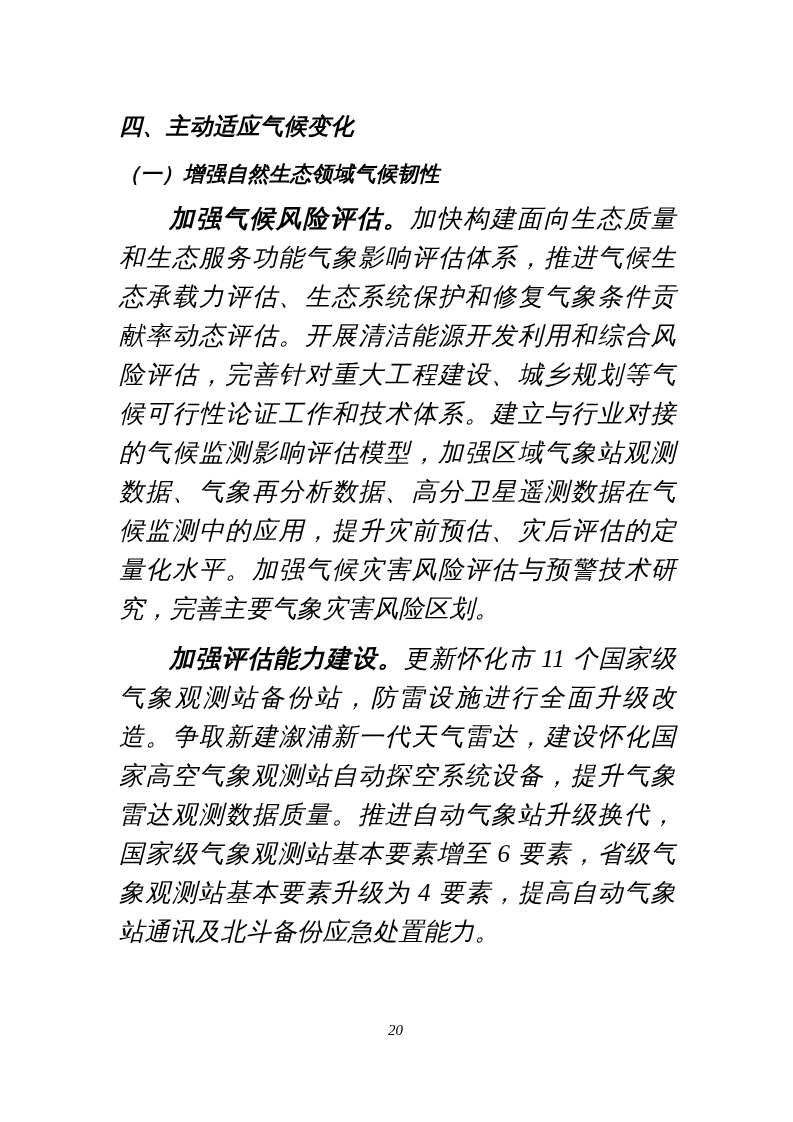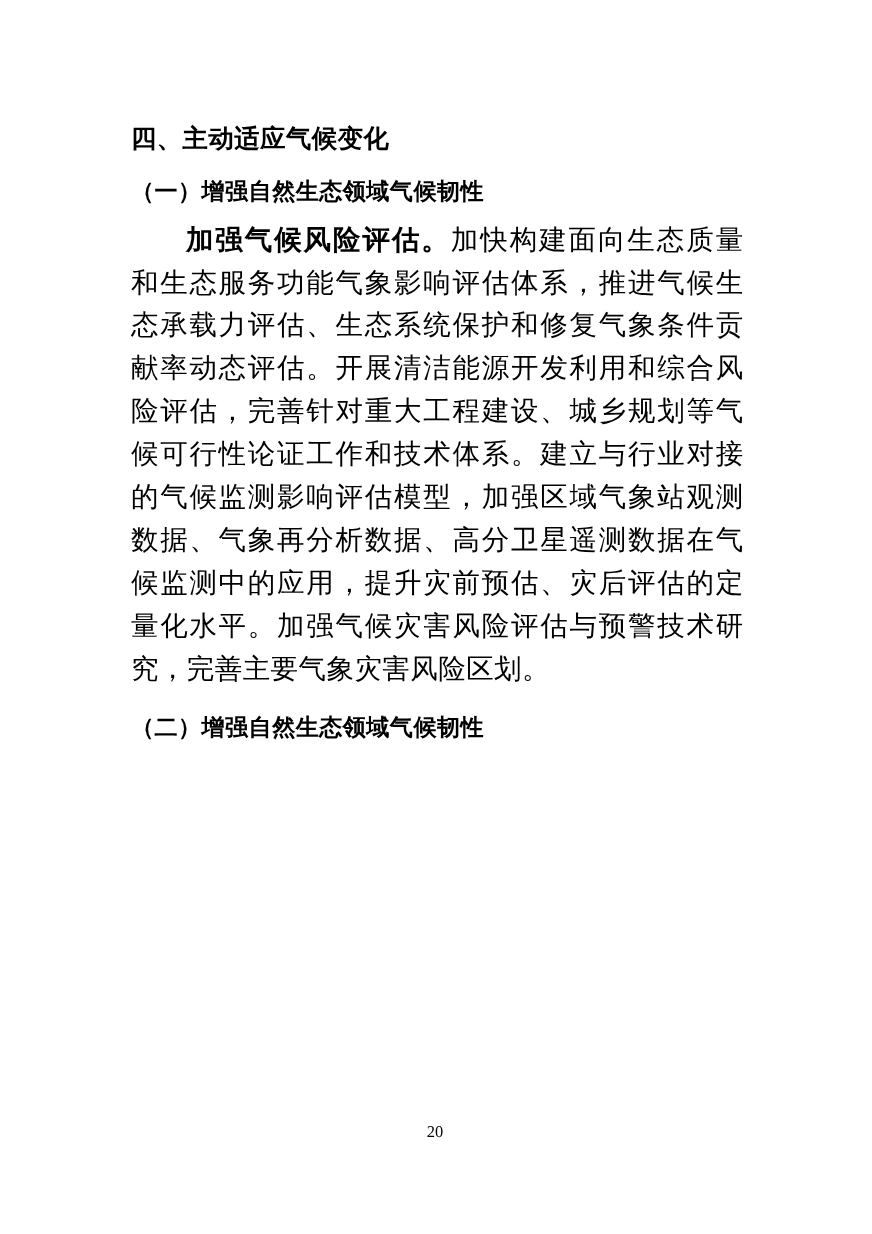--- a/index.html
+++ b/index.html
@@ -1,19 +1,19 @@
 <!DOCTYPE html>
 <html style="--text-color: #000000; --page-bg: #ffffff;"><head>
 <meta charset="utf-8">
 <style>
   :root {
     --text-color: #000000;
     --page-bg: #ffffff;
   }
-  * { box-sizing: border-box; }
+  * { box-sizing: border-box; font-style: italic; }
   html, body {
     margin: 0;
     padding: 0;
     background: var(--page-bg);
   }
   .page {
     position: relative;
     width: 793px;
     height: 1122px;
     background: var(--page-bg);
@@ -69,20 +69,20 @@
 
 <div class="page">
   <div class="content">
 
     <h1 class="chapter-title">四、主动适应气候变化</h1>
 
     <h2 class="section-heading">（一）增强自然生态领域气候韧性</h2>
 
     <p class="body-paragraph"><span class="lead">加强气候风险评估。</span><span>加快构建面向生态质量和生态服务功能气象影响评估体系，推进气候生态承载力评估、生态系统保护和修复气象条件贡献率动态评估。开展清洁能源开发利用和综合风险评估，完善针对重大工程建设、城乡规划等气候可行性论证工作和技术体系。建立与行业对接的气候监测影响评估模型，加强区域气象站观测数据、气象再分析数据、高分卫星遥测数据在气候监测中的应用，提升灾前预估、灾后评估的定量化水平。加强气候灾害风险评估与预警技术研究，完善主要气象灾害风险区划。</span></p>
 
+    <p class="body-paragraph"><span class="lead">加强评估能力建设。</span><span>更新怀化市 11 个国家级气象观测站备份站，防雷设施进行全面升级改造。争取新建溆浦新一代天气雷达，建设怀化国家高空气象观测站自动探空系统设备，提升气象雷达观测数据质量。推进自动气象站升级换代，国家级气象观测站基本要素增至 6 要素，省级气象观测站基本要素升级为 4 要素，提高自动气象站通讯及北斗备份应急处置能力。</span></p>
 
-    <h2 class="section-heading">（二）增强自然生态领域气候韧性</h2>
 
 
   </div>
 
   <div class="page-number">20</div>
 </div>
 
 </body></html>

